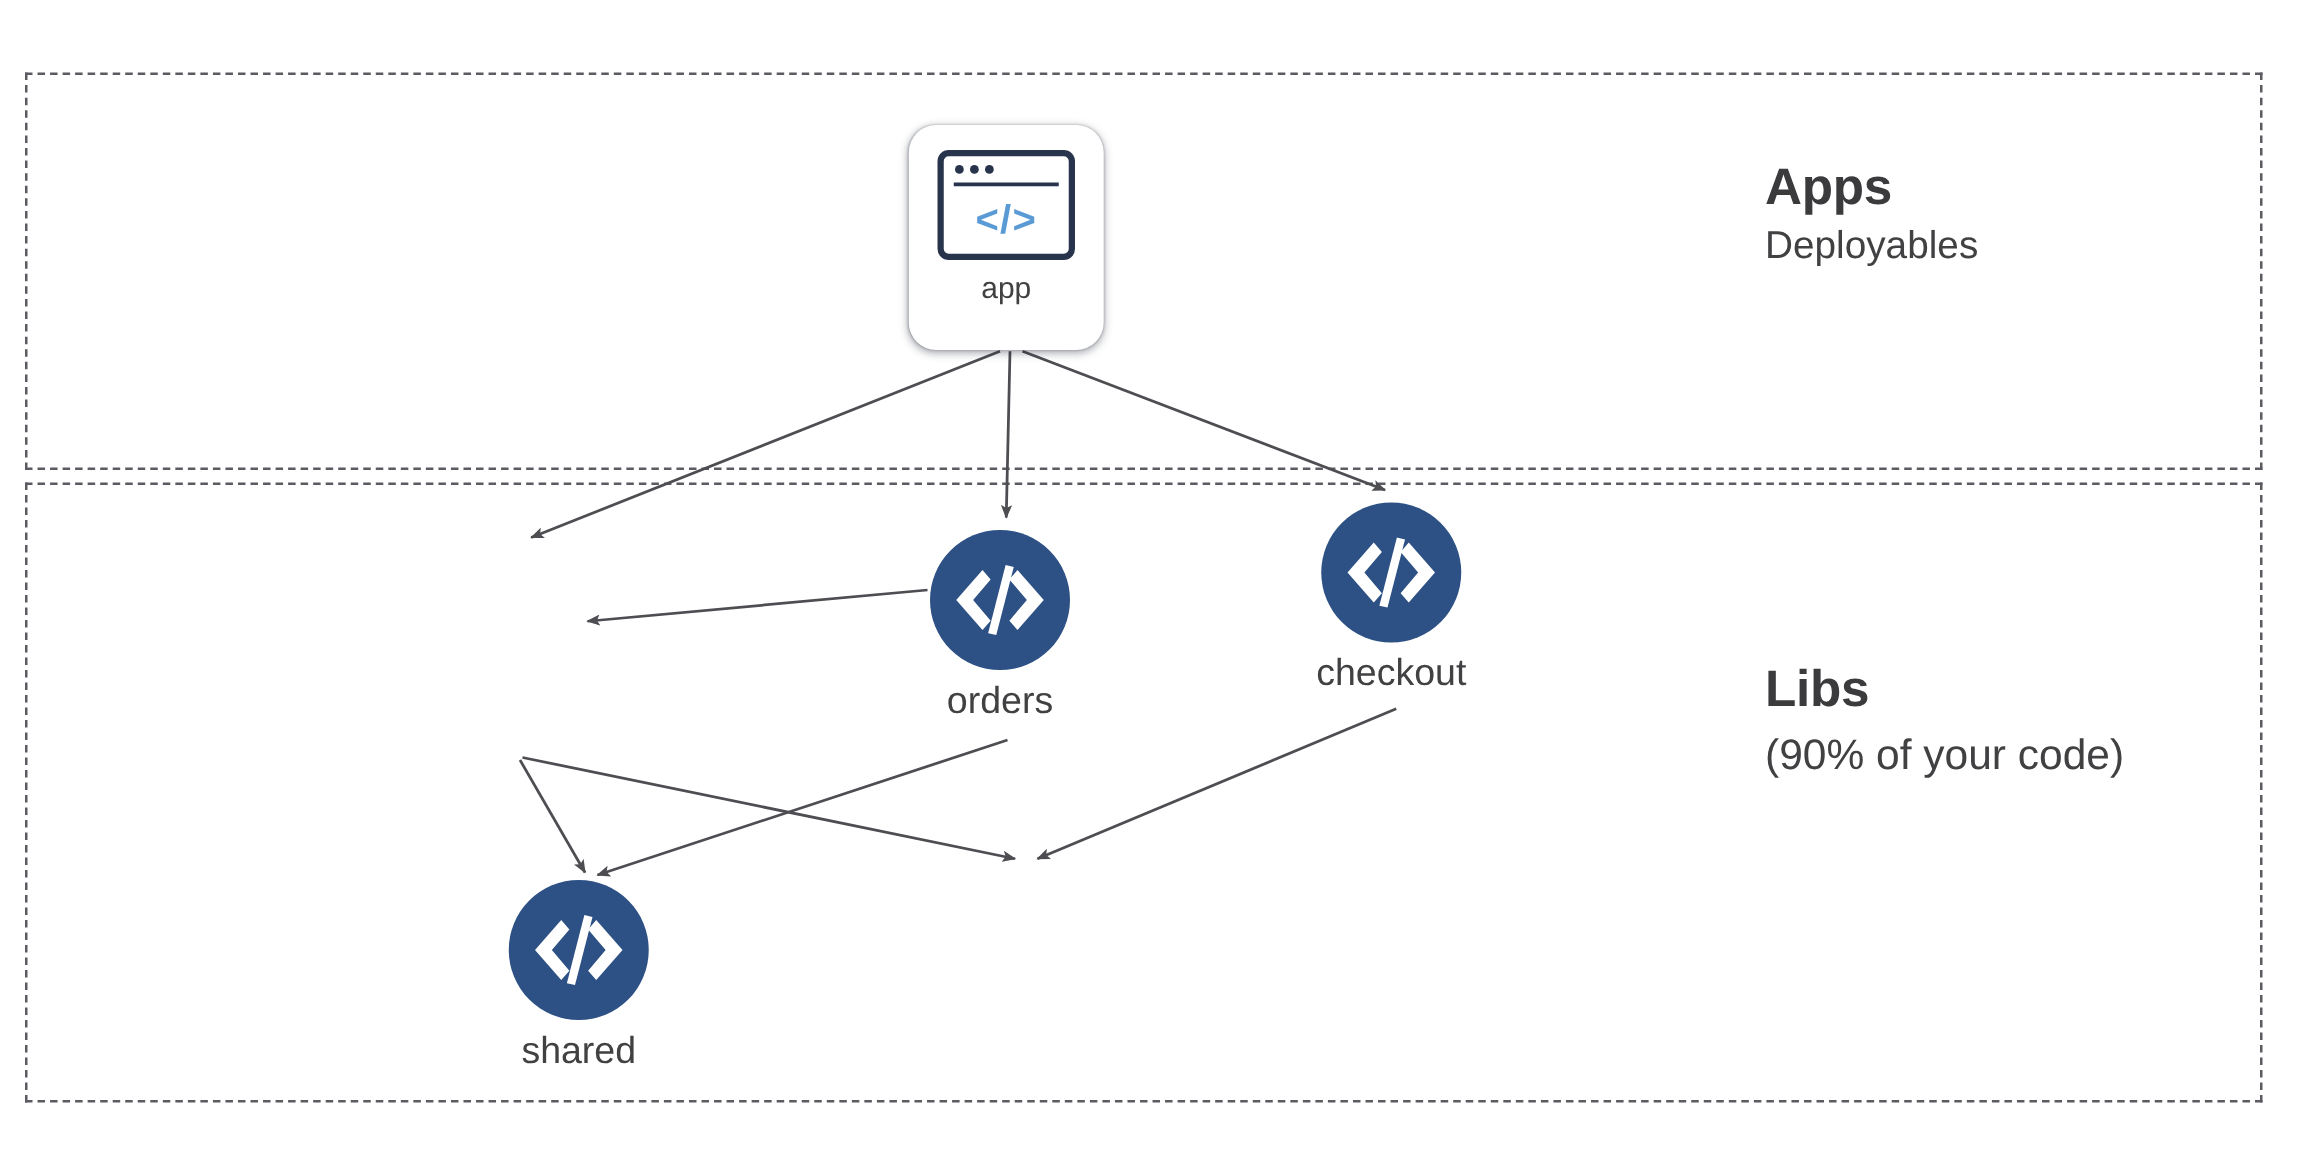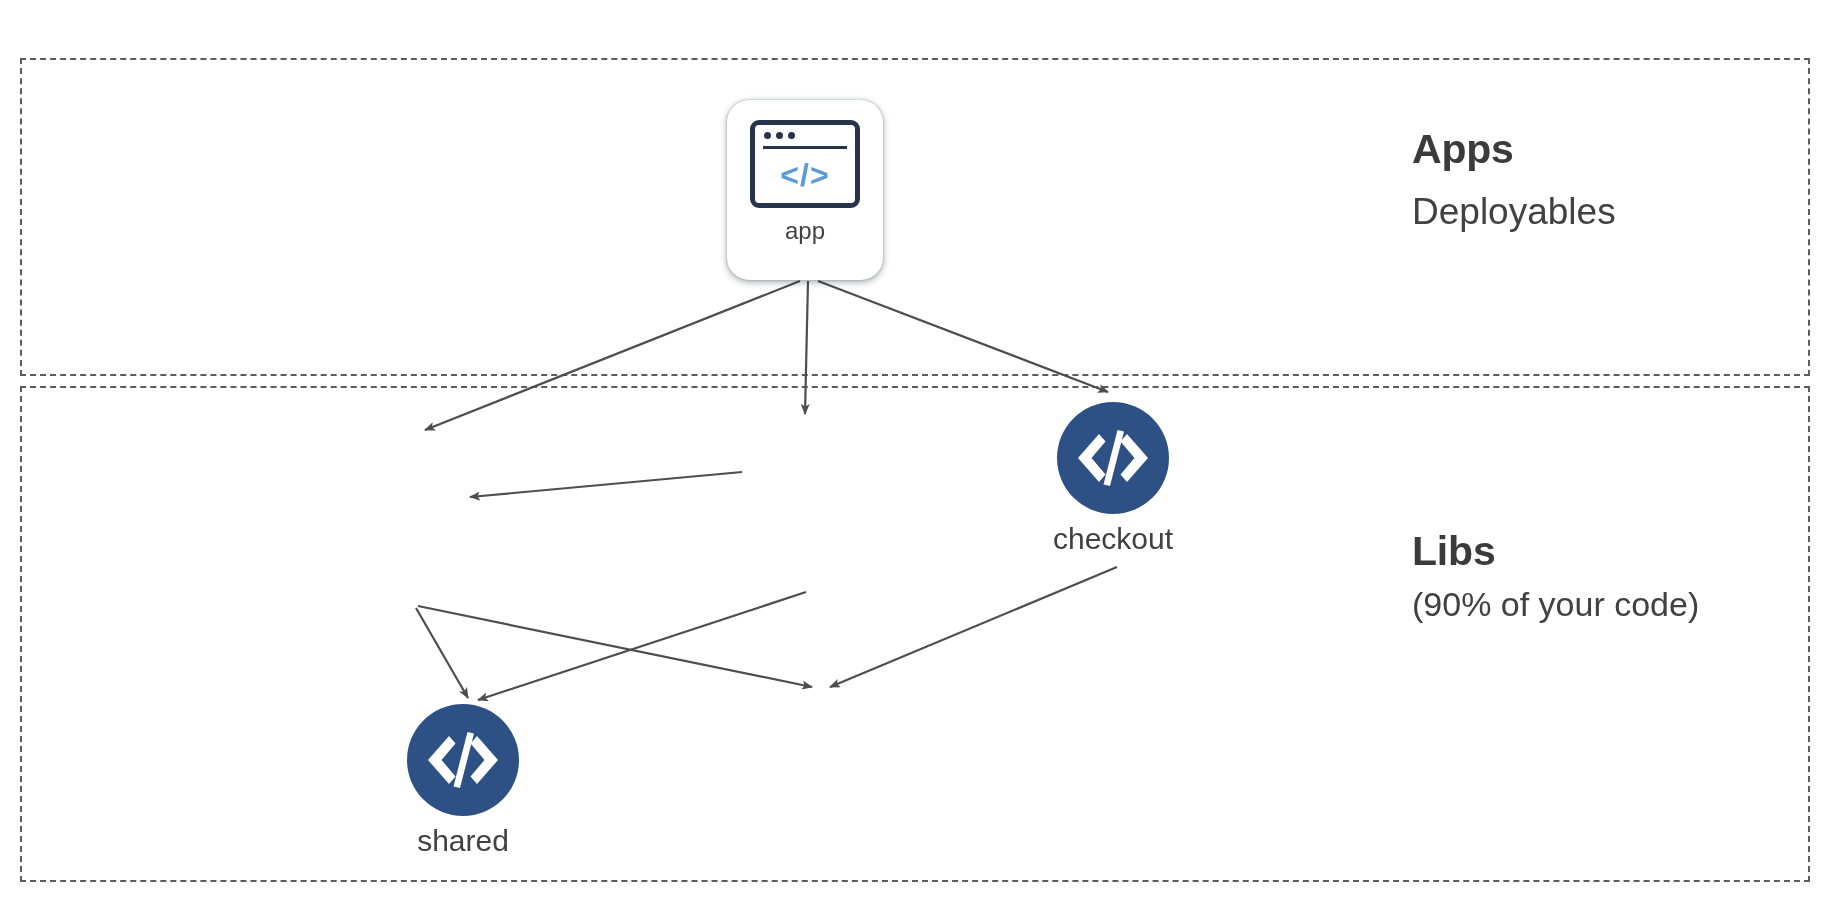--- a/index.html
+++ b/index.html
@@ -39,24 +39,24 @@
   }
   .zone-caption .caption-title {
     display: block;
     font-size: 41px;
     font-weight: bold;
     letter-spacing: -0.2px;
     color: #3b3b3d;
   }
   .zone-caption .caption-sub {
     display: block;
-    font-size: 37px;
+    font-size: 31px;
     font-weight: normal;
     color: #414042;
-    margin-top: 17px;
+    margin-top: 5px;
   }
   .zone-caption.small-sub .caption-sub {
     font-size: 34px;
     margin-top: 9px;
   }
   #caption-apps { left: 1412px; top: 125px; }
   #caption-libs { left: 1412px; top: 527px; }
 
   
   #edges {
@@ -209,20 +209,30 @@
           <i></i>
           <i></i>
         </span>
       <span class="bar"></span>
       <span class="code-glyph">&lt;/&gt;</span>
     </div>
     <span id="app-label">app</span>
   </div>
 
 
+  <div class="lib-node" id="node-orders">
+    <div class="lib-circle">
+      <svg width="78" height="60" viewBox="0 0 78 60" xmlns="http://www.w3.org/2000/svg" aria-hidden="true">
+        <path d="M25 6 L4 30 L25 54 L31.5 46.5 L17.5 30 L31.5 13.5 Z" fill="#ffffff"></path>
+        <path d="M53 6 L74 30 L53 54 L46.5 46.5 L60.5 30 L46.5 13.5 Z" fill="#ffffff"></path>
+        <path d="M43.5 2 L50 3.5 L36 58 L29.5 56.5 Z" fill="#ffffff"></path>
+      </svg>
+    </div>
+    <span class="lib-label">orders</span>
+  </div>
 
   <div class="lib-node" id="node-checkout">
     <div class="lib-circle">
       <svg width="78" height="60" viewBox="0 0 78 60" xmlns="http://www.w3.org/2000/svg" aria-hidden="true">
         <path d="M25 6 L4 30 L25 54 L31.5 46.5 L17.5 30 L31.5 13.5 Z" fill="#ffffff"></path>
         <path d="M53 6 L74 30 L53 54 L46.5 46.5 L60.5 30 L46.5 13.5 Z" fill="#ffffff"></path>
         <path d="M43.5 2 L50 3.5 L36 58 L29.5 56.5 Z" fill="#ffffff"></path>
       </svg>
     </div>
     <span class="lib-label">checkout</span>

